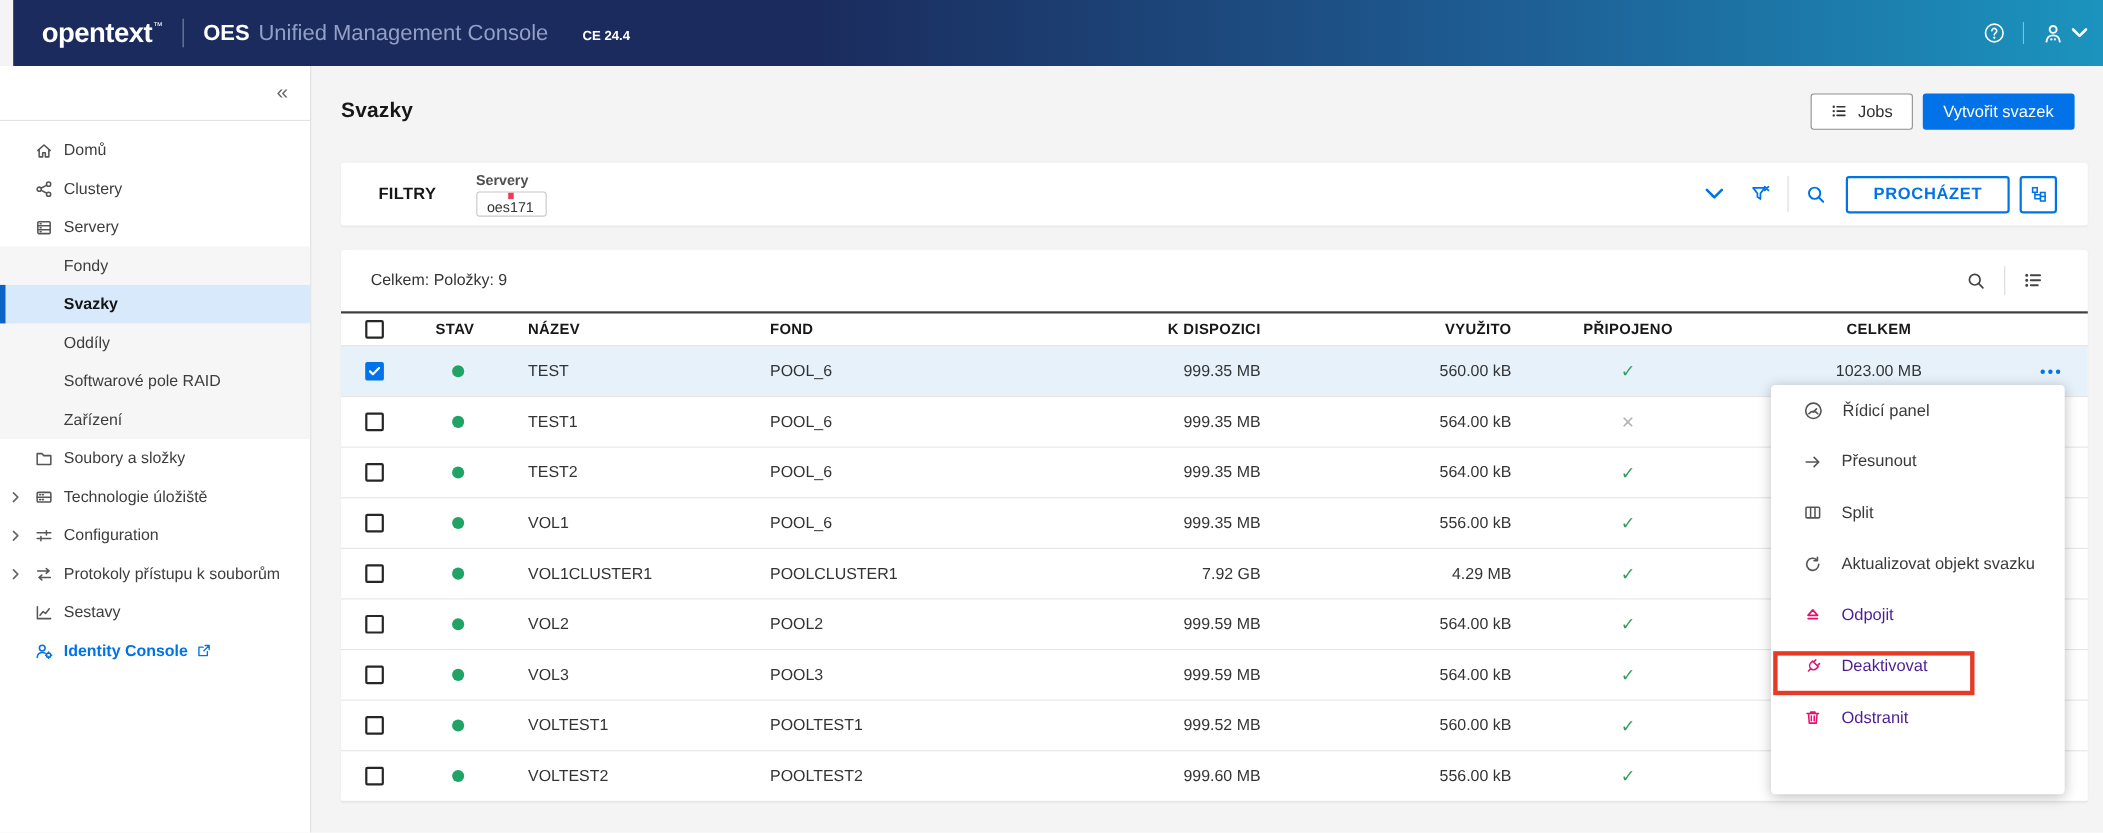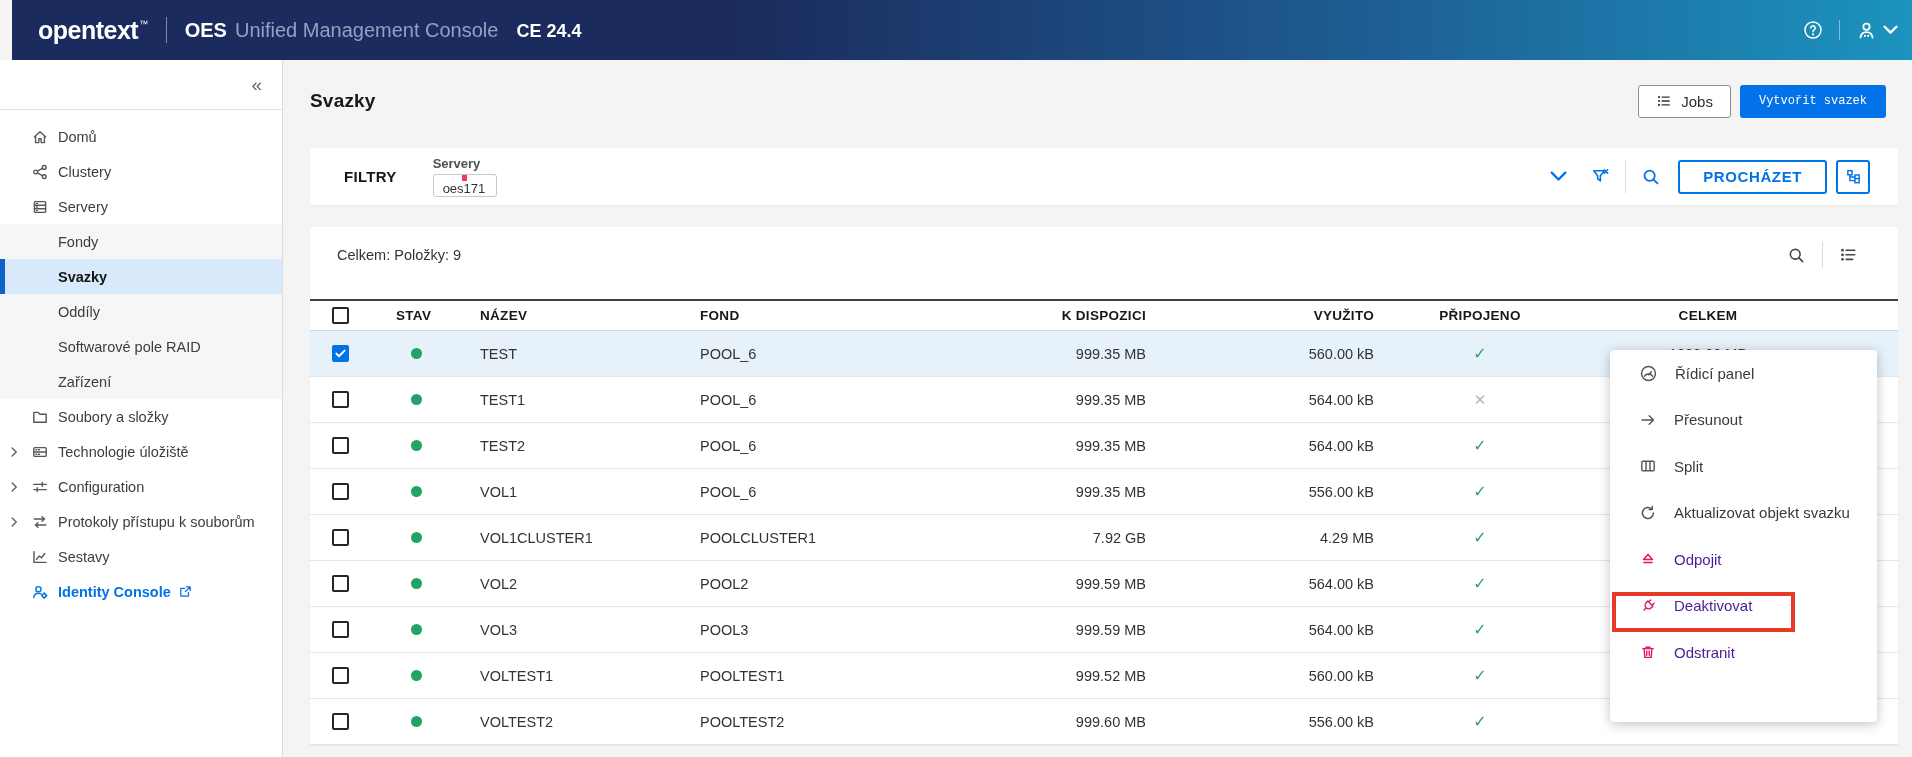--- a/index.html
+++ b/index.html
@@ -15,21 +15,21 @@
     position:absolute; left:12px; top:0; width:1912px; height:60px;
     background:linear-gradient(90deg,#1b2b5d 0%,#1b2b5d 38%,#1e5f95 72%,#1b95bf 100%);
     display:flex; align-items:center; padding:0 26px;
   }
   .logo{ color:#fff; font-size:25px; font-weight:bold; letter-spacing:-0.5px; }
   .logo sup{ font-size:9px; font-weight:normal; vertical-align:12px; margin-left:1px;}
   .hdr-divider{ width:1px; height:26px; background:rgba(255,255,255,.45); margin:0 18px; }
   .product{ display:flex; align-items:baseline; gap:8px; }
   .product .oes{ color:#fff; font-size:20px; font-weight:bold; }
   .product .suffix{ color:#93a0c6; font-size:20px; font-weight:normal; }
-  .product .ver{ color:#fff; font-size:18px; font-weight:bold; margin-left:10px; }
+  .product .ver{ color:#fff; font-size:12px; font-weight:bold; margin-left:23px; }
   .hdr-right{ margin-left:auto; display:flex; align-items:center; gap:16px; }
   .hdr-vline{ width:1px; height:20px; background:rgba(255,255,255,.45); }
   .hdr-icon-btn{ background:none; border:none; cursor:pointer; display:flex; align-items:center; gap:6px; }
 
   
   .sidebar{
     position:absolute; left:0; top:60px; width:283px; height:697px;
     background:#fff; border-right:1px solid #dcdcdc;
   }
   .collapse-row{ height:50px; border-bottom:1px solid #e2e2e2; display:flex; align-items:center; justify-content:flex-end; padding-right:20px; }
@@ -46,21 +46,21 @@
   .nav-item.selected .nlabel{ font-weight:bold; color:#141414; }
   .nav-item.link .nlabel{ color:#0073e7; font-weight:bold; }
   .nav-item.link .ext{ position:absolute; left:178px; }
 
   
   .main{ position:absolute; left:283px; top:60px; width:1629px; height:697px; }
   .page-head{ position:absolute; left:27px; top:24px; width:1588px; height:34px; display:flex; align-items:center; }
   .page-title{ font-size:19px; font-weight:bold; color:#171717; letter-spacing:.2px; }
   .head-actions{ margin-left:auto; display:flex; gap:9px; padding-right:12px; }
   .btn-jobs{ height:33px; background:#fff; border:1px solid #8f8f8f; border-radius:3px; padding:0 17px; display:flex; align-items:center; gap:9px; font-size:15px; color:#2f2f2f; cursor:pointer; font-family:inherit;}
-  .btn-primary{ height:33px; background:#0272e8; border:none; border-radius:3px; padding:0 19px; font-size:12px; color:#fff; cursor:pointer; font-family:Liberation Mono, monospace; }
+  .btn-primary{ height:33px; background:#0272e8; border:none; border-radius:3px; padding:0 19px; font-size:15px; color:#fff; cursor:pointer; font-family:Liberation Sans, sans-serif; }
 
   
   .filter-panel{ position:absolute; left:27px; top:88px; width:1588px; height:57px; background:#fff; border-radius:3px;
     box-shadow:0 1px 2px rgba(0,0,0,.05); display:flex; align-items:center; padding:0 28px 0 34px; }
   .filters-label{ font-size:15px; font-weight:bold; color:#171717; letter-spacing:.3px; }
   .filter-group{ margin-left:36px; display:flex; flex-direction:column; gap:3px; }
   .filter-group-label{ font-size:13px; font-weight:bold; color:#4f4f4f; }
   .chip{ display:inline-flex; align-items:center; height:23px; border:1px solid #c8c8c8; border-radius:3px; overflow:hidden; background:#fff; align-self:flex-start; cursor:pointer;flex-direction:column;}
   .chip-bar{ width:5px; height:100%; background:#ef3b57; }
   .chip-text{ font-size:13px; color:#333; padding:0 11px 0 9px; }
@@ -73,21 +73,21 @@
   .gap24{ width:24px; }
 
   
   .table-panel{ position:absolute; left:27px; top:167px; width:1588px; background:#fff; border-radius:3px; box-shadow:0 1px 2px rgba(0,0,0,.05); }
   .table-toolbar{ height:56px; display:flex; align-items:center; padding:0 40px 0 27px; }
   .summary{ font-size:14.5px; color:#333; }
   .toolbar-right{ margin-left:auto; display:flex; align-items:center; gap:16px; }
   .tb-divider{ width:1px; height:26px; background:#d9d9d9; }
 
   .thead{ display:flex; align-items:center; height:32px; border-top:2px solid #3f3f3f; border-bottom:1px solid #d6d6d6;
-    font-size:13.5px; font-weight:bold; color:#171717; letter-spacing:.3px;margin-top:16px; }
+    font-size:13.5px; font-weight:bold; color:#171717; letter-spacing:.3px; }
   .trow{ display:flex; align-items:center; height:46px; border-bottom:1px solid #e5e5e5; font-size:14.5px; color:#333; }
   .trow.sel{ background:#e7f1fa; }
   .cell{ flex:none; }
   .c-check{ width:86px; padding-left:22px; display:flex; align-items:center;}
   .c-status{ width:84px; display:flex; align-items:center;}
   .c-name{ width:220px; }
   .c-pool{ width:240px; }
   .c-avail{ width:206px; text-align:right; }
   .c-used{ width:228px; text-align:right; }
   .c-mounted{ width:212px; text-align:center; }

